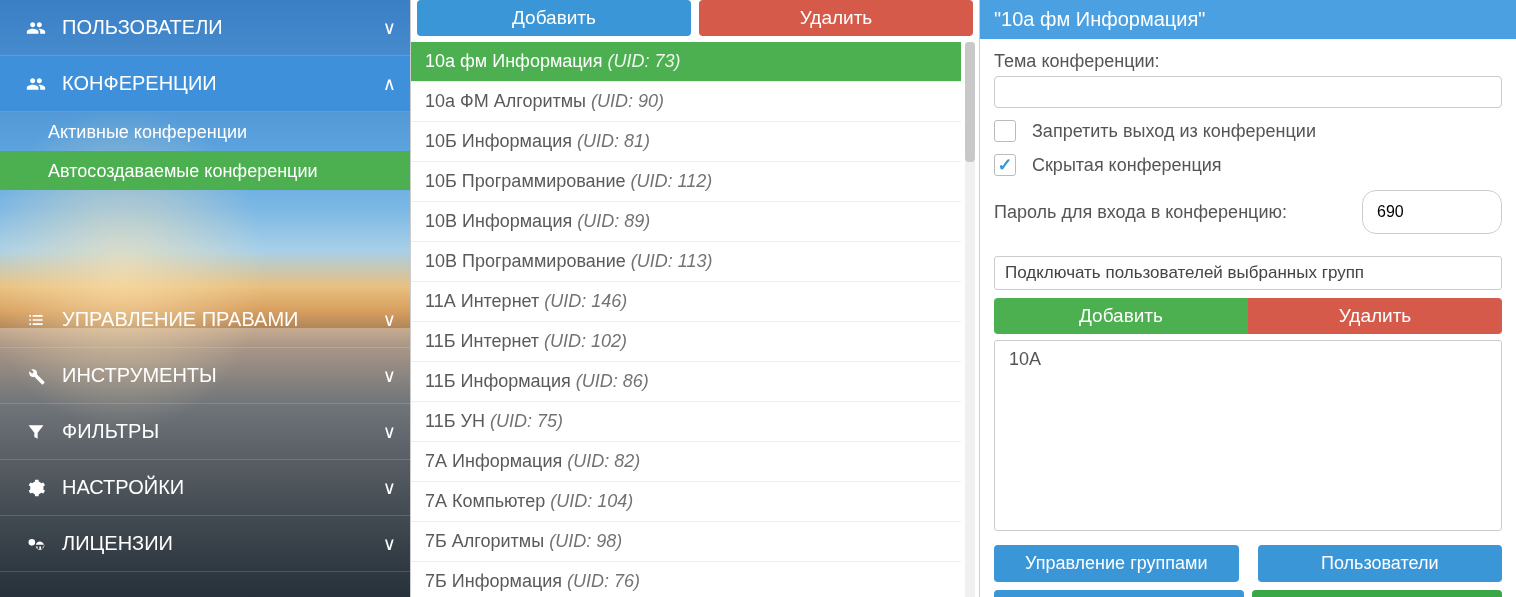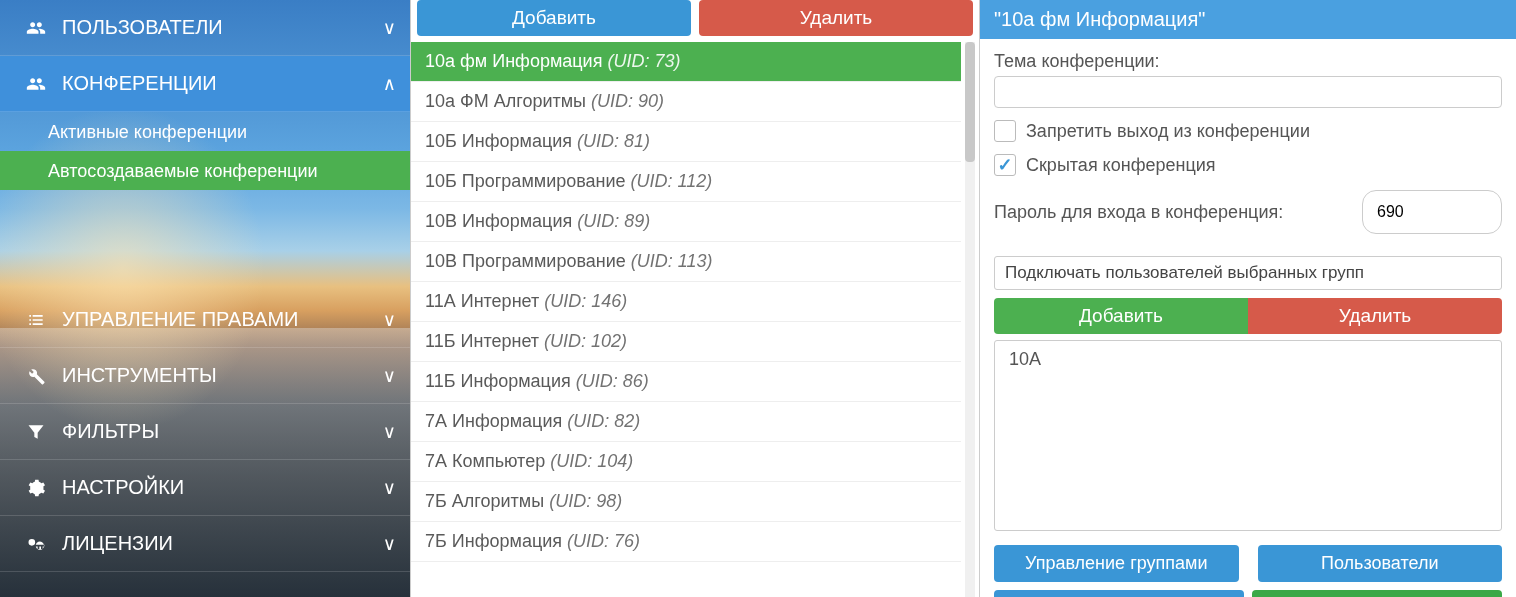--- a/index.html
+++ b/index.html
@@ -151,21 +151,21 @@
   width: 100%;
   border: 1px solid #ccc;
   border-radius: 4px;
   height: 32px;
   padding: 0 10px;
   font-size: 16px;
 }
 .check-row {
   display: flex;
   align-items: center;
-  gap: 10px;
+  gap: 16px;
   margin-top: 12px;
   font-size: 18px;
   color: #555;
 }
 .checkbox {
   width: 22px; height: 22px;
   border: 1px solid #bbb;
   border-radius: 3px;
   display: inline-flex;
   align-items: center;
@@ -310,20 +310,21 @@
     <div class="list" id="rowlist">
         <div class="row selected"><span>10а фм Информация </span><span class="uid">(UID: 73)</span></div>
         <div class="row"><span>10а ФМ Алгоритмы </span><span class="uid">(UID: 90)</span></div>
         <div class="row"><span>10Б Информация </span><span class="uid">(UID: 81)</span></div>
         <div class="row"><span>10Б Программирование </span><span class="uid">(UID: 112)</span></div>
         <div class="row"><span>10В Информация </span><span class="uid">(UID: 89)</span></div>
         <div class="row"><span>10В Программирование </span><span class="uid">(UID: 113)</span></div>
         <div class="row"><span>11А Интернет </span><span class="uid">(UID: 146)</span></div>
         <div class="row"><span>11Б Интернет </span><span class="uid">(UID: 102)</span></div>
         <div class="row"><span>11Б Информация </span><span class="uid">(UID: 86)</span></div>
+        <div class="row"><span>11Б УН </span><span class="uid">(UID: 75)</span></div>
         <div class="row"><span>7А Информация </span><span class="uid">(UID: 82)</span></div>
         <div class="row"><span>7А Компьютер </span><span class="uid">(UID: 104)</span></div>
         <div class="row"><span>7Б Алгоритмы </span><span class="uid">(UID: 98)</span></div>
         <div class="row"><span>7Б Информация </span><span class="uid">(UID: 76)</span></div>
       </div>
     <div class="scrollbar">
       <div class="scrollbar-thumb"></div>
     </div>
   </div>
 </div>
@@ -337,21 +338,21 @@
     <div class="check-row">
       <span class="checkbox" id="cb1"></span>
       <span>Запретить выход из конференции</span>
     </div>
     <div class="check-row">
       <span class="checkbox checked" id="cb2"></span>
       <span>Скрытая конференция</span>
     </div>
 
     <div class="pwd-row">
-      <div class="form-label">Пароль для входа в конференция:</div>
+      <div class="form-label">Пароль для входа в конференцию:</div>
       <input class="pwd-input" value="690" style="">
     </div>
 
     <div class="dropdown">Подключать пользователей выбранных групп</div>
 
     <div class="btn-row2">
       <button class="btn btn-green">Добавить</button>
       <button class="btn btn-red">Удалить</button>
     </div>
 

